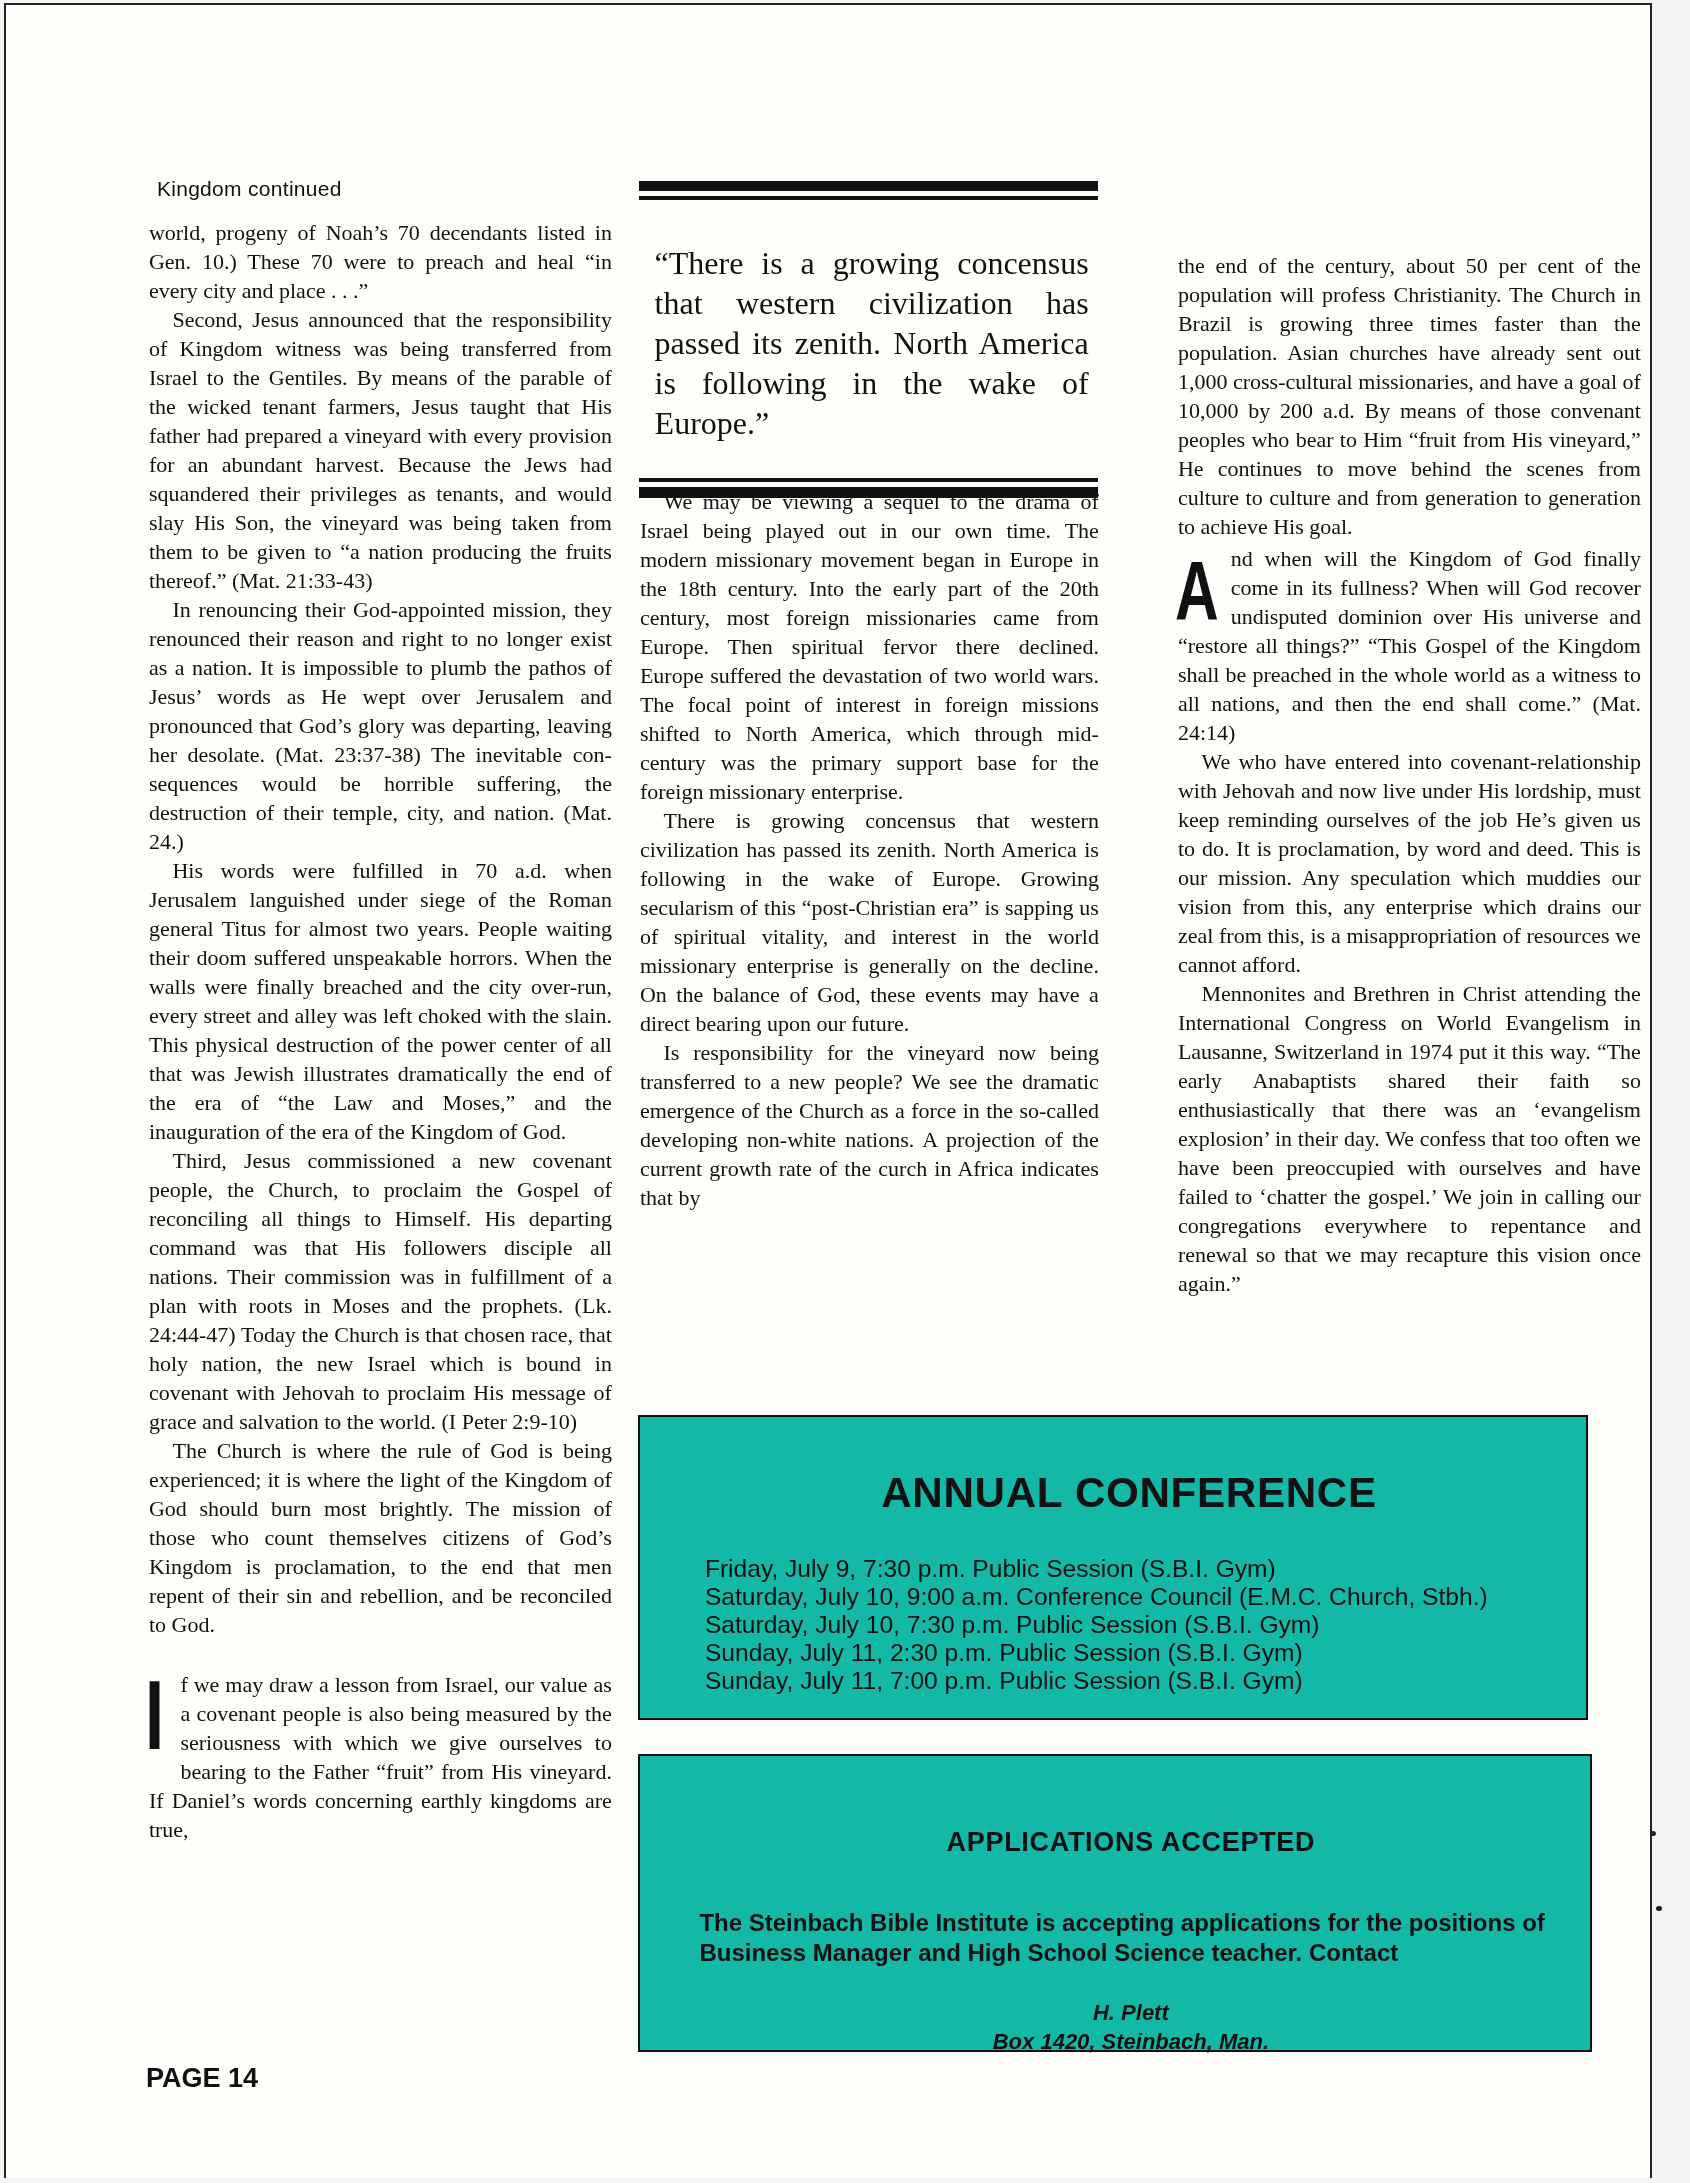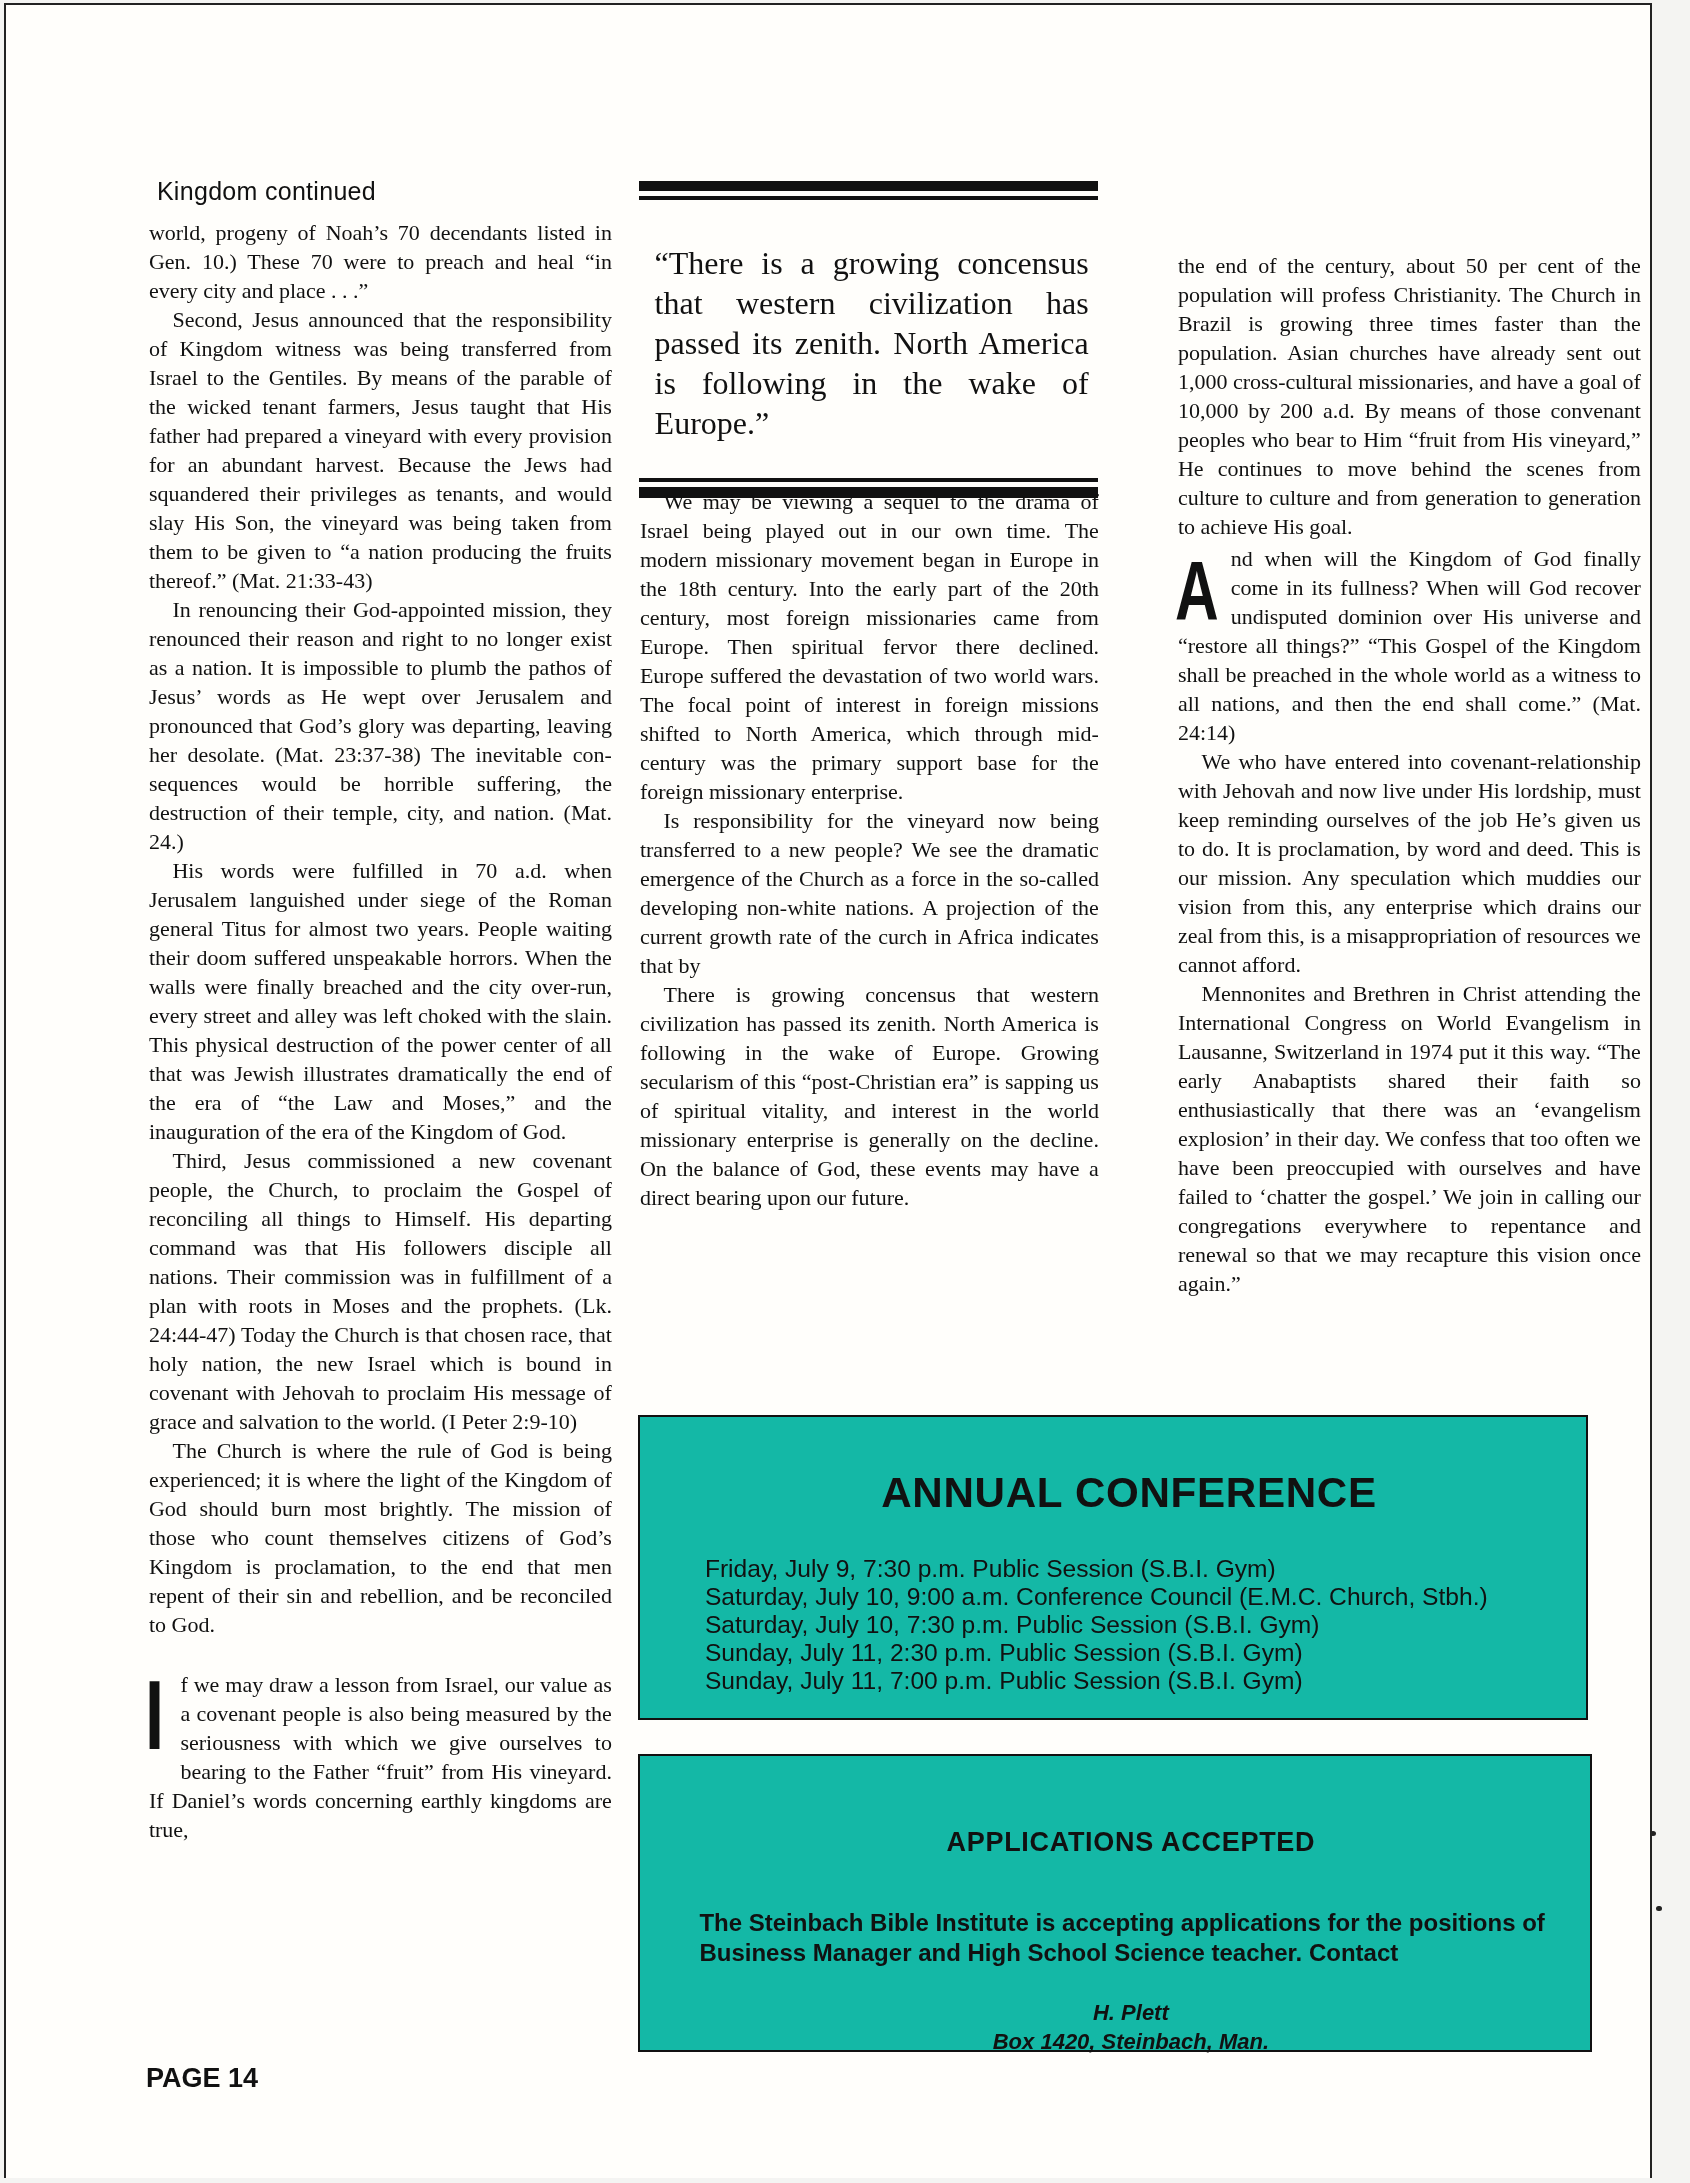--- a/index.html
+++ b/index.html
@@ -18,21 +18,21 @@
     background: #fffefb;
     border-left: 2px solid #222;
     border-top: 2px solid #222;
     border-right: 2px solid #222;
     box-sizing: border-box;
   }
   .kicker {
     position: absolute;
     left: 151px; top: 172px;
     font-family: "Liberation Sans", sans-serif;
-    font-size: 25px;
+    font-size: 21px;
     font-weight: normal;
     letter-spacing: 0.3px;
   }
   .col {
     position: absolute;
     font-size: 22px;
     line-height: 29px;
     text-align: justify;
     hyphens: manual;
   }
@@ -139,22 +139,22 @@
     <div class="gap-small"></div>
     <div class="rule-thin"></div>
     <div class="pq-text">“There is a growing concen­sus that western civilization has passed its zenith. North America is following in the wake of Europe.”</div>
     <div class="rule-thin"></div>
     <div class="gap-small"></div>
     <div class="rule-thick"></div>
   </div>
 
   <div class="col col2">
     <p>We may be viewing a sequel to the drama of Israel being played out in our own time. The modern missionary movement began in Europe in the 18th century. Into the early part of the 20th century, most foreign mis­sionaries came from Europe. Then spiritual fervor there declined. Europe suffered the devastation of two world wars. The focal point of interest in foreign missions shifted to North America, which through mid-century was the primary support base for the foreign missionary enterprise.</p>
+    <p>There is growing concensus that western civilization has passed its zenith. North America is following in the wake of Europe. Growing secularism of this “post-Christian era” is sapping us of spiritual vitality, and in­terest in the world missionary enterprise is generally on the decline. On the balance of God, these events may have a direct bearing upon our future.</p>
     <p>Is responsibility for the vineyard now be­ing transferred to a new people? We see the dramatic emergence of the Church as a force in the so-called developing non-white nations. A projection of the current growth rate of the curch in Africa indicates that by</p>
-    <p>There is growing concensus that western civilization has passed its zenith. North America is following in the wake of Europe. Growing secularism of this “post-Christian era” is sapping us of spiritual vitality, and in­terest in the world missionary enterprise is generally on the decline. On the balance of God, these events may have a direct bearing upon our future.</p>
   </div>
 
   <div class="col col3">
     <p class="noindent">the end of the century, about 50 per cent of the population will profess Christianity. The Church in Brazil is growing three times faster than the population. Asian churches have already sent out 1,000 cross-cultural missionaries, and have a goal of 10,000 by 200 a.d. By means of those convenant peoples who bear to Him “fruit from His vineyard,” He continues to move behind the scenes from culture to culture and from gen­eration to generation to achieve His goal.</p>
     <p class="dropcap-para" style="margin-top:3.9px">
       <span class="dropcap-A">A</span><span>nd when will the Kingdom of God finally come in its fullness? When will God recover undisputed dominion over His universe and “restore all things?” “This Gospel of the Kingdom shall be preached in the whole world as a witness to all nations, and then the end shall come.” (Mat. 24:14)</span>
     </p>
     <p>We who have entered into covenant-relationship with Jehovah and now live under His lordship, must keep reminding ourselves of the job He’s given us to do. It is proclama­tion, by word and deed. This is our mission. Any speculation which muddies our vision from this, any enterprise which drains our zeal from this, is a misappropriation of resources we cannot afford.</p>
     <p>Mennonites and Brethren in Christ atten­ding the International Congress on World Evangelism in Lausanne, Switzerland in 1974 put it this way. “The early Anabaptists shared their faith so enthusiastically that there was an ‘evangelism explosion’ in their day. We confess that too often we have been preoccupied with ourselves and have failed to ‘chatter the gospel.’ We join in calling our congregations everywhere to repentance and renewal so that we may recapture this vision once again.”</p>
   </div>

